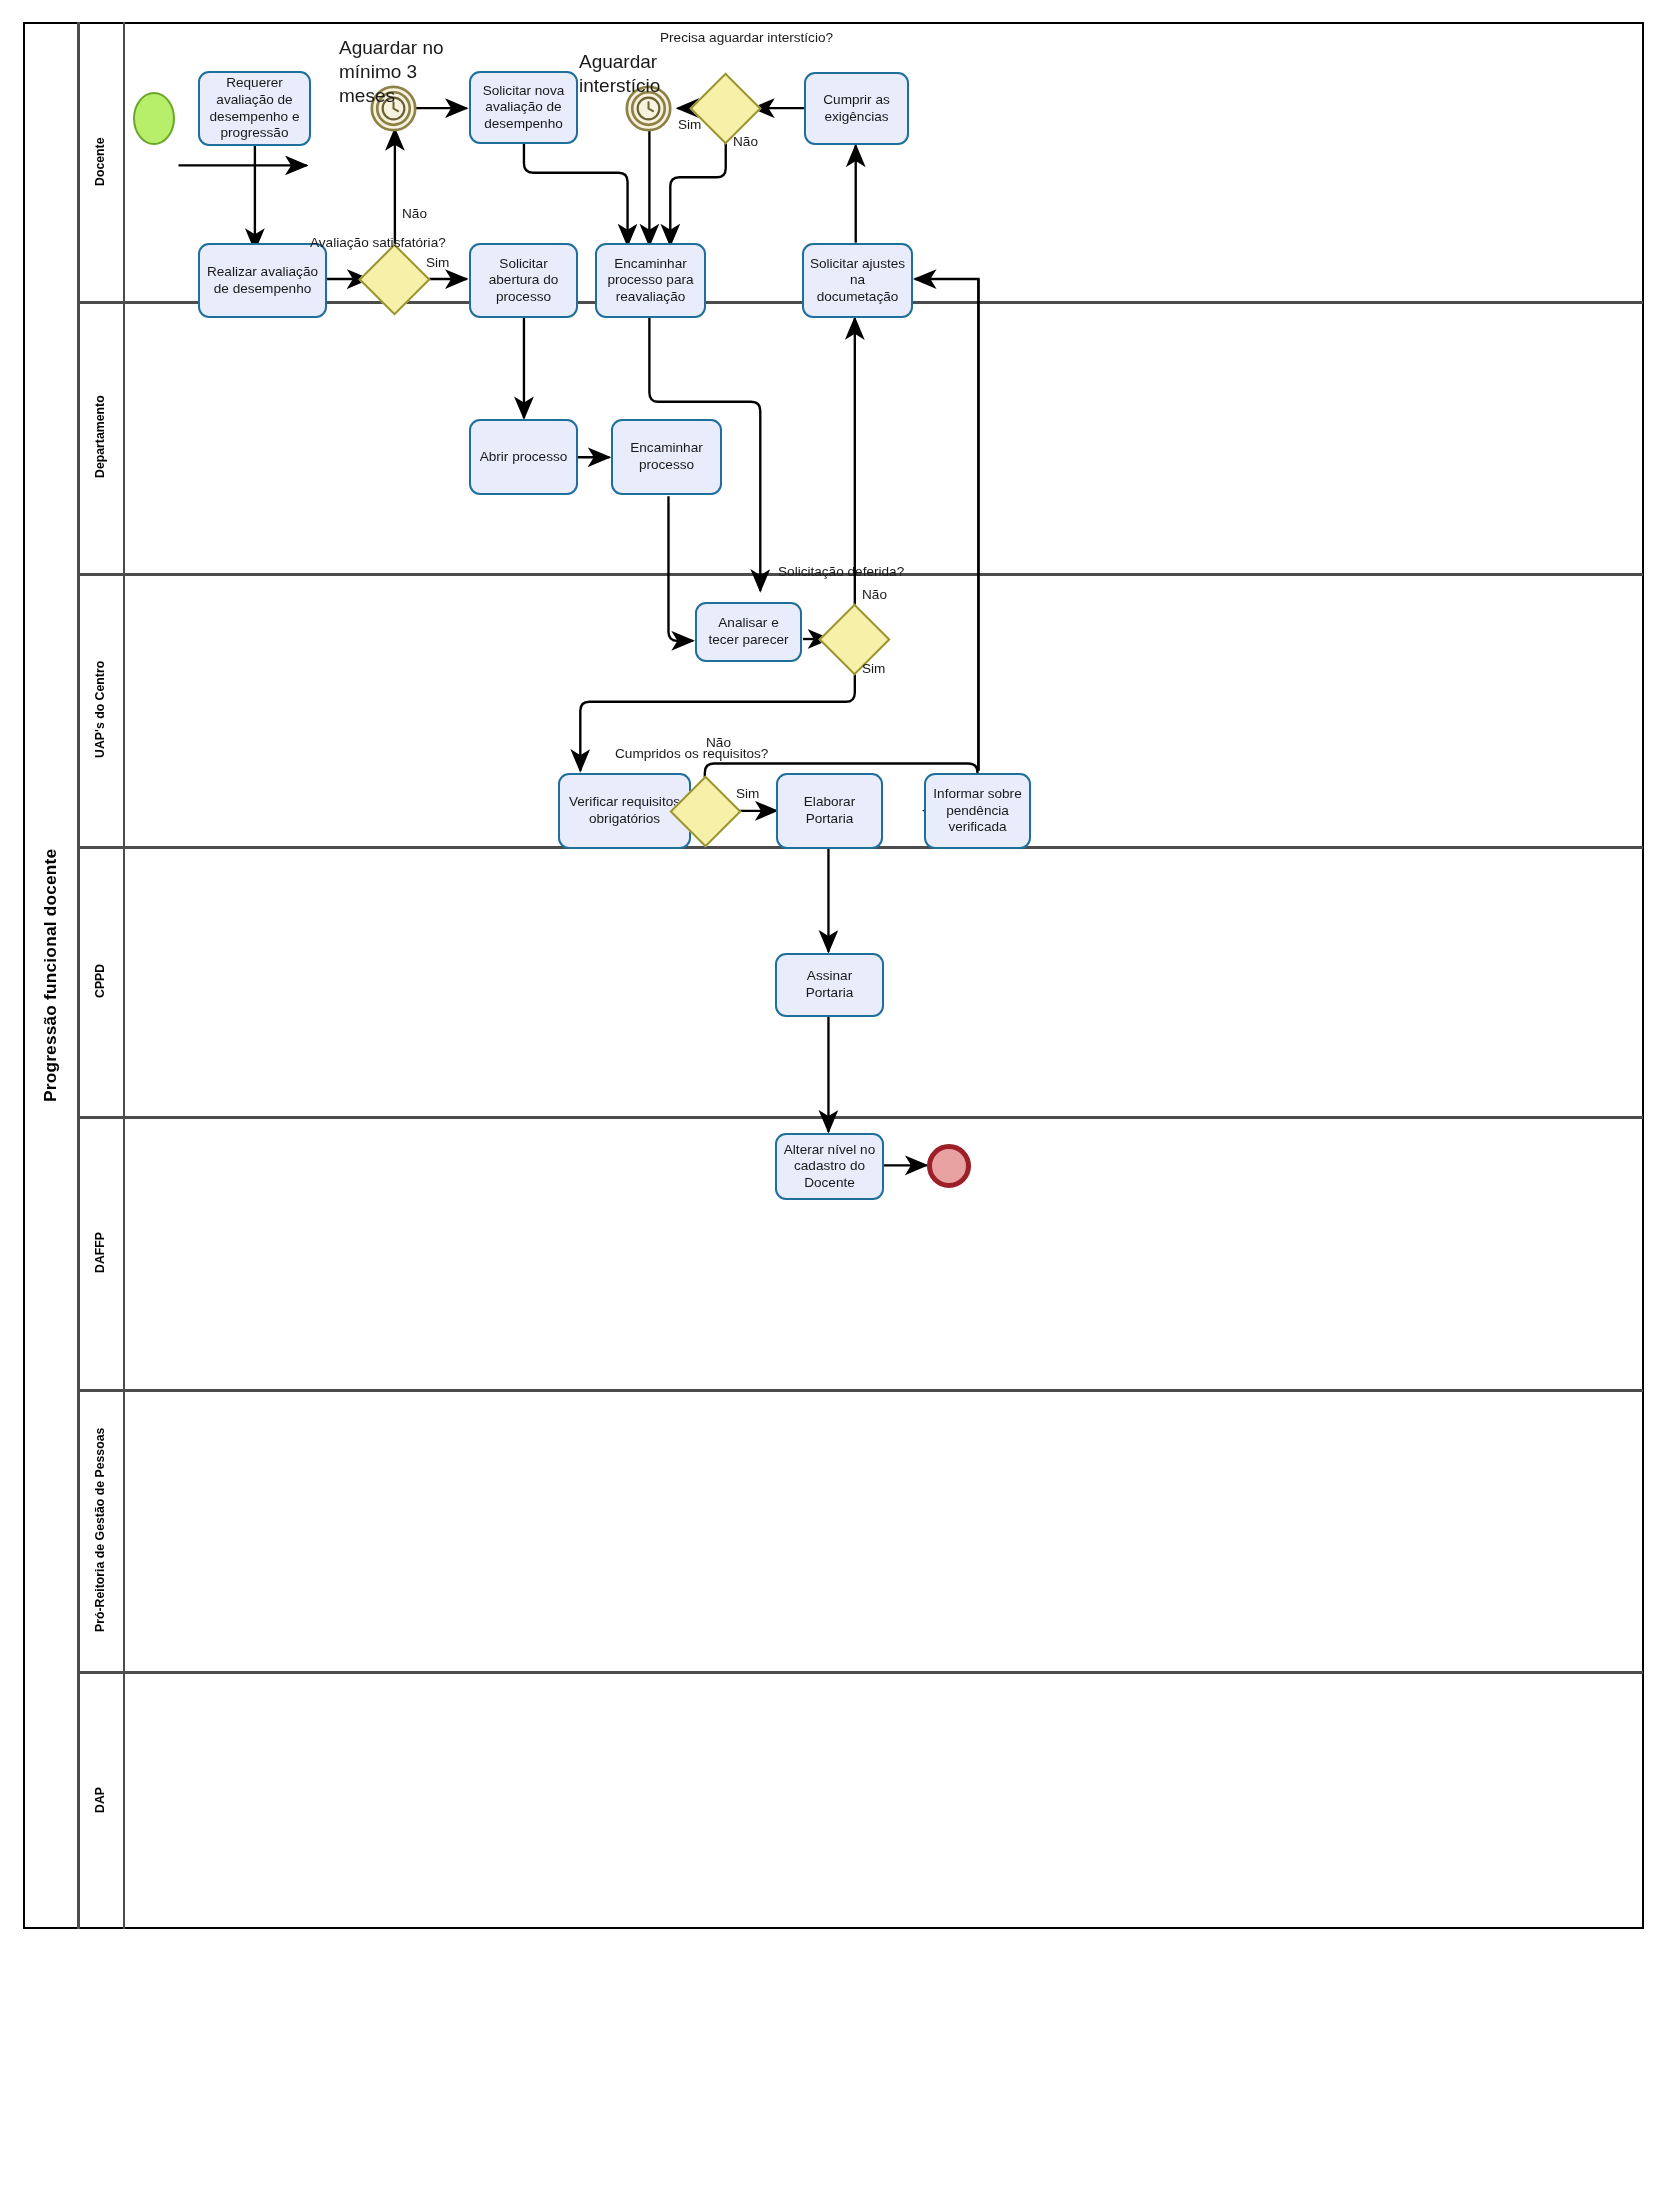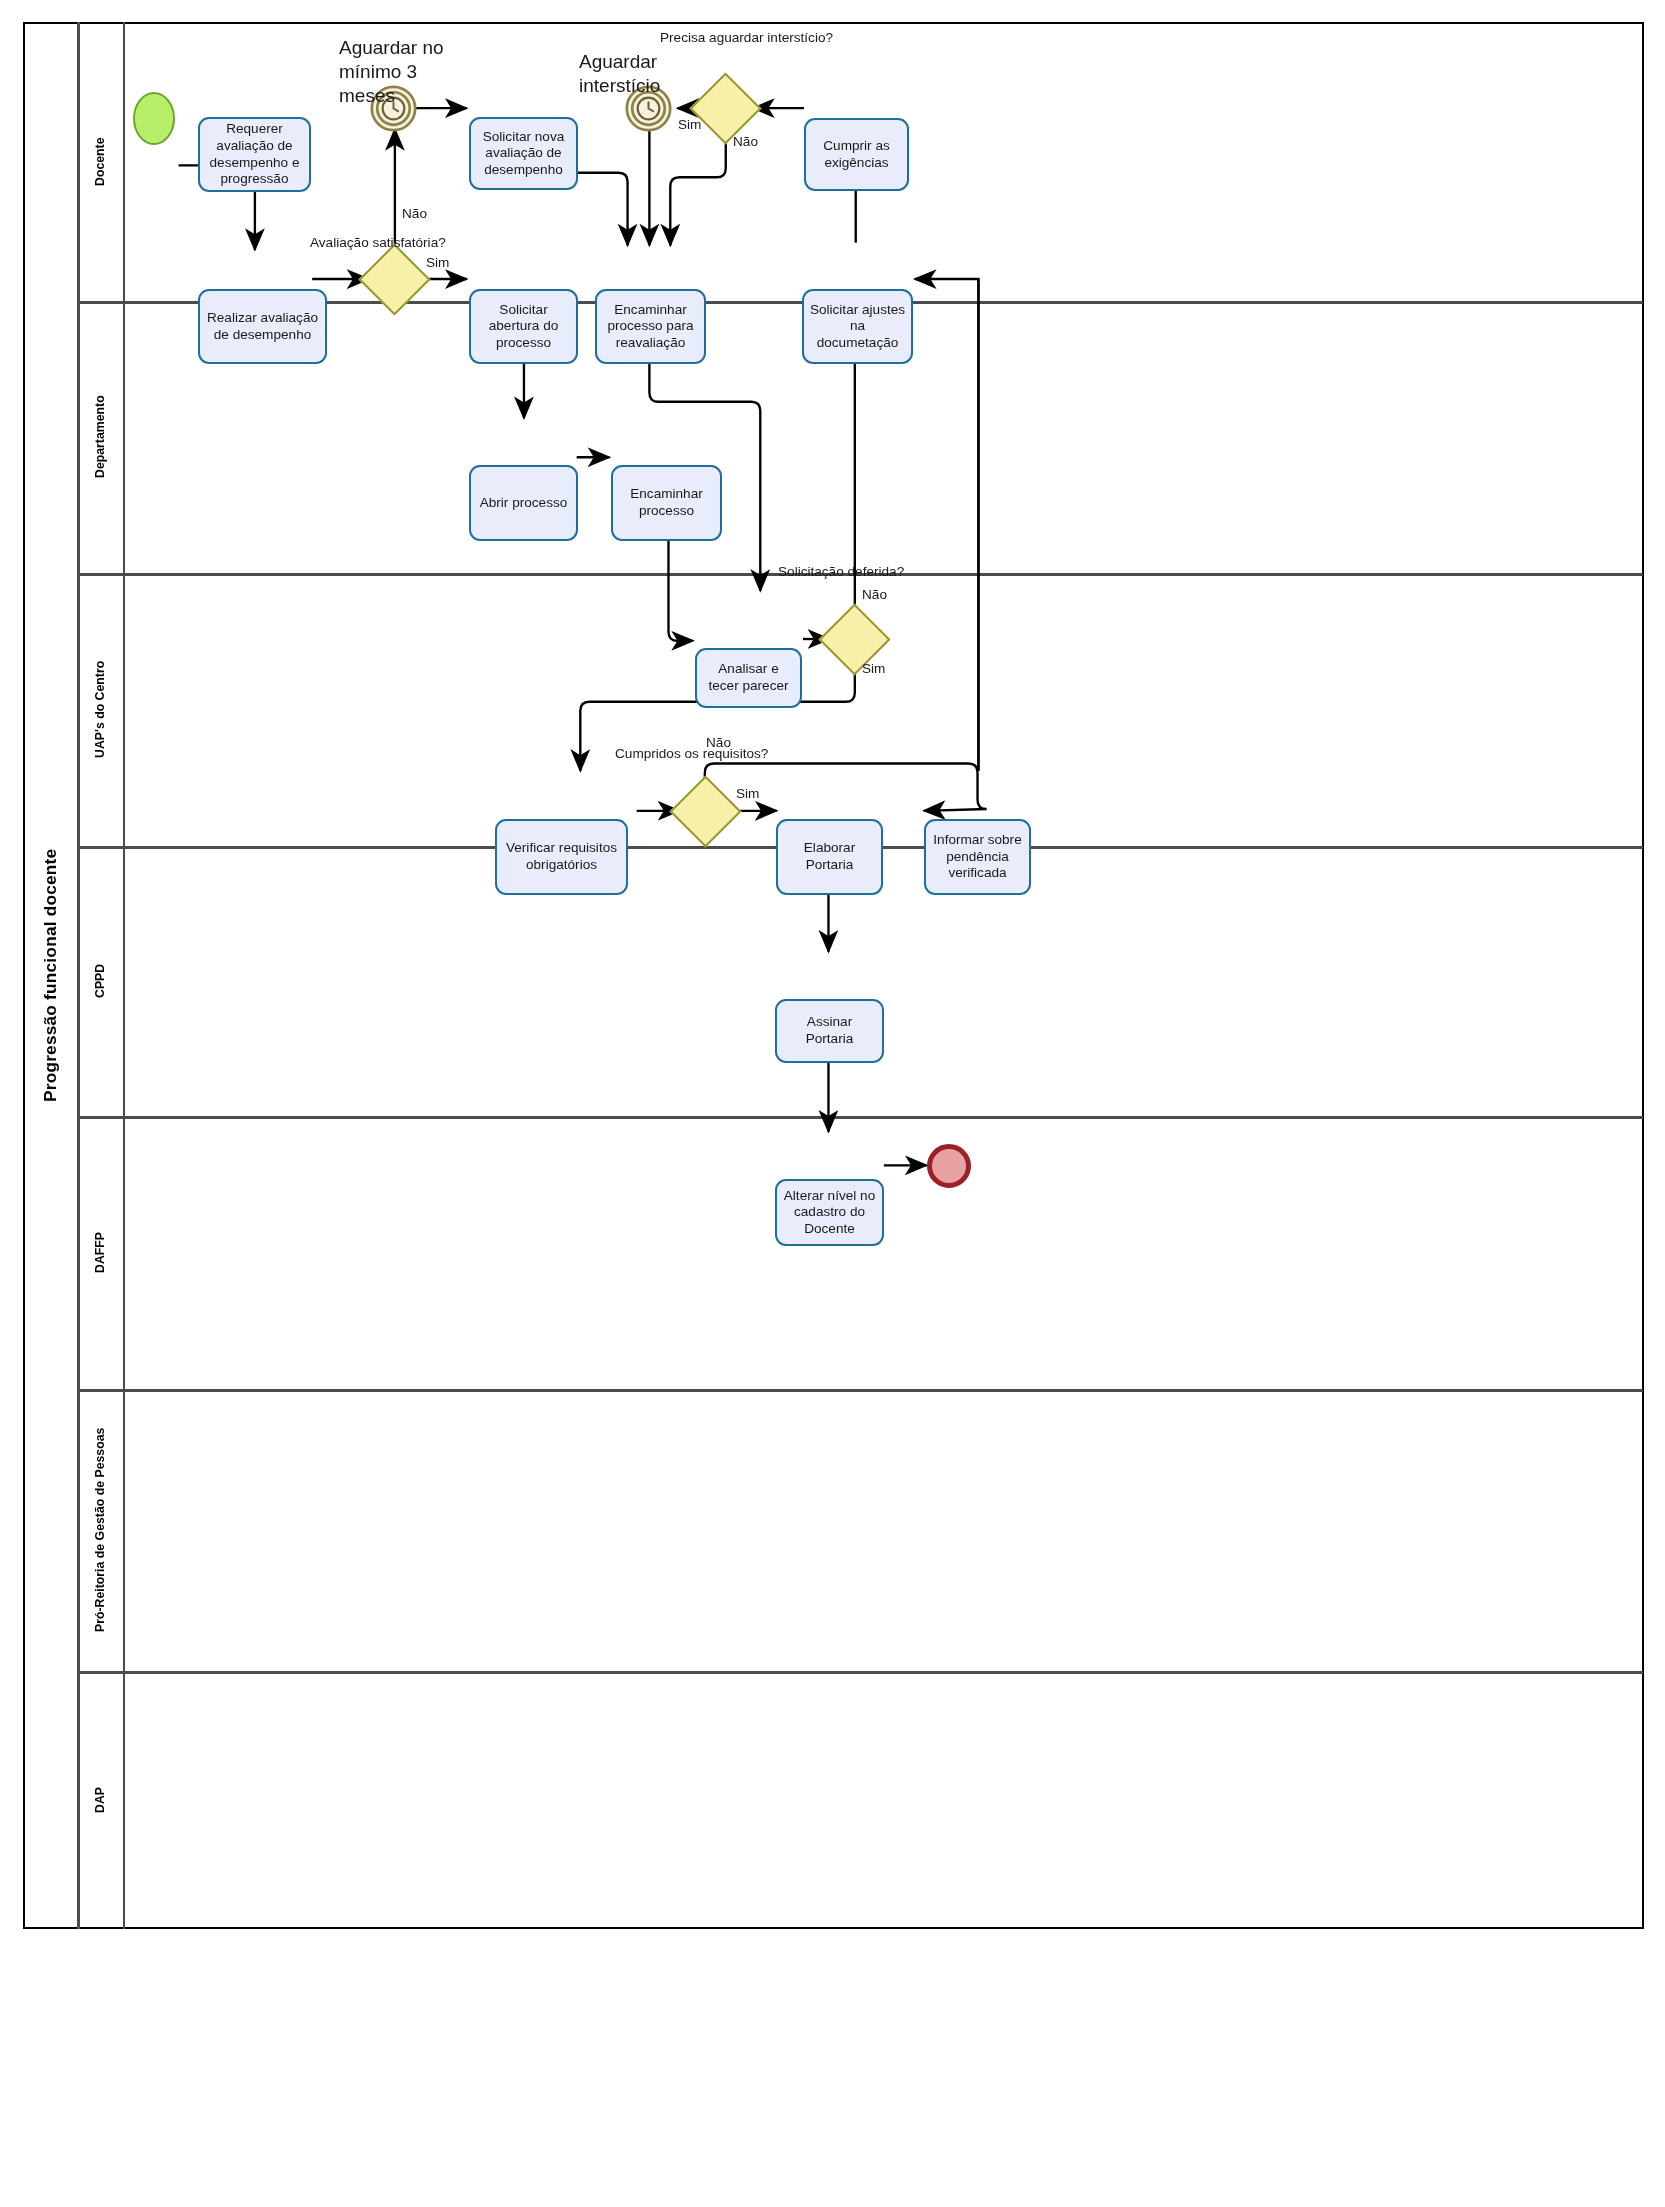--- a/index.html
+++ b/index.html
@@ -23,21 +23,20 @@
     box-sizing:border-box;
   }
 
   
   .task{
     position:absolute;box-sizing:border-box;
     background:#e8ecfb;border:2.7px solid #1f6f9c;border-radius:11px;
     display:flex;align-items:center;justify-content:center;text-align:center;
     font-size:13.6px;color:#1a1a1a;line-height:1.22;padding:3.6px 5.5px;
     box-shadow:0 0 0 0 rgba(0,0,0,0);
-    margin-top:46px;
   }
   .gateway{position:absolute;}
   .gateway i{
     display:block;width:100%;height:100%;
     background:#f6f0a8;border:2.7px solid #9a9331;
     transform:rotate(45deg);box-sizing:border-box;
   }
   .startev{
     position:absolute;border-radius:50%;
     background:#b8ef6a;border:2.7px solid #6aa72b;box-sizing:border-box;
@@ -196,21 +195,21 @@
   <div class="task" style="left:595px;top:243px;width:111px;height:75px;">Encaminhar processo para reavaliação</div>
 
   <div class="task" style="left:802px;top:243px;width:111px;height:75px;">Solicitar ajustes na documetação</div>
 
   <div class="task" style="left:469px;top:419px;width:109px;height:76px;">Abrir processo</div>
 
   <div class="task" style="left:611px;top:419px;width:111px;height:76px;">Encaminhar processo</div>
 
   <div class="task" style="left:695px;top:602px;width:107px;height:60px;">Analisar e tecer parecer</div>
 
-  <div class="task" style="left:495px;top:773px;width:133px;height:76px;">Verificar requisitos obrigatórios</div>
+  <div class="task" style="left:558px;top:773px;width:133px;height:76px;">Verificar requisitos obrigatórios</div>
 
   <div class="task" style="left:776px;top:773px;width:107px;height:76px;">Elaborar Portaria</div>
 
   <div class="task" style="left:924px;top:773px;width:107px;height:76px;">Informar sobre pendência verificada</div>
 
   <div class="task" style="left:775px;top:953px;width:109px;height:64px;">Assinar Portaria</div>
 
   <div class="task" style="left:775px;top:1133px;width:109px;height:67px;">Alterar nível no cadastro do Docente</div>
 
   <div class="gateway" style="left:369px;top:254px;width:51px;height:51px;">

